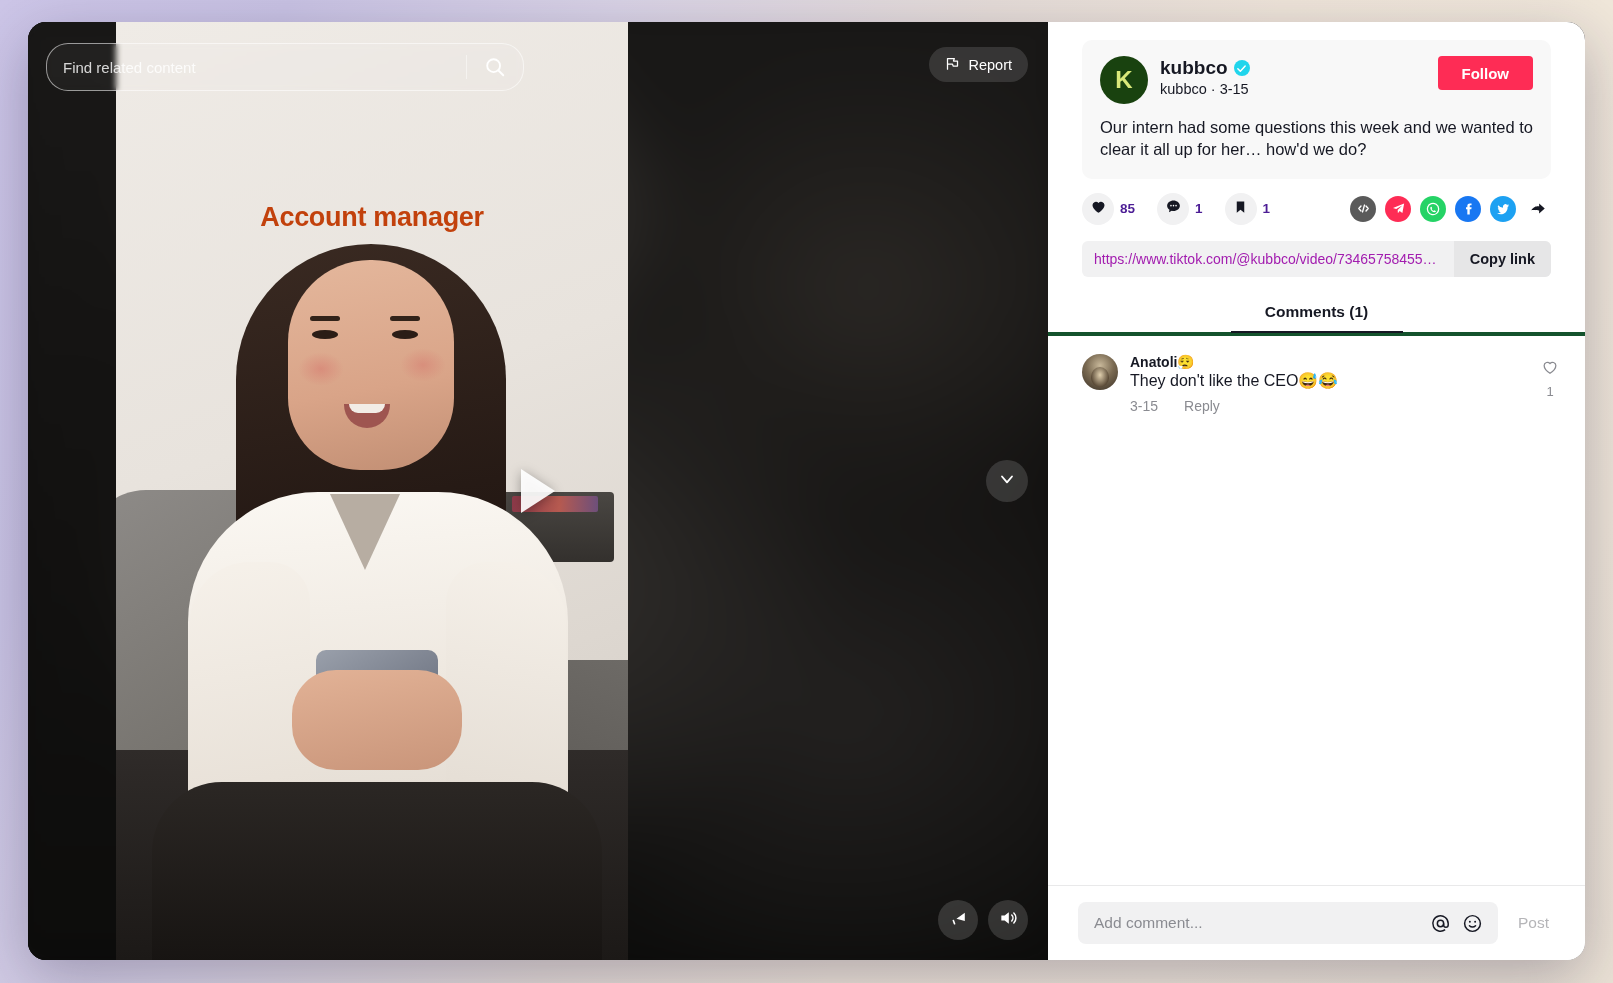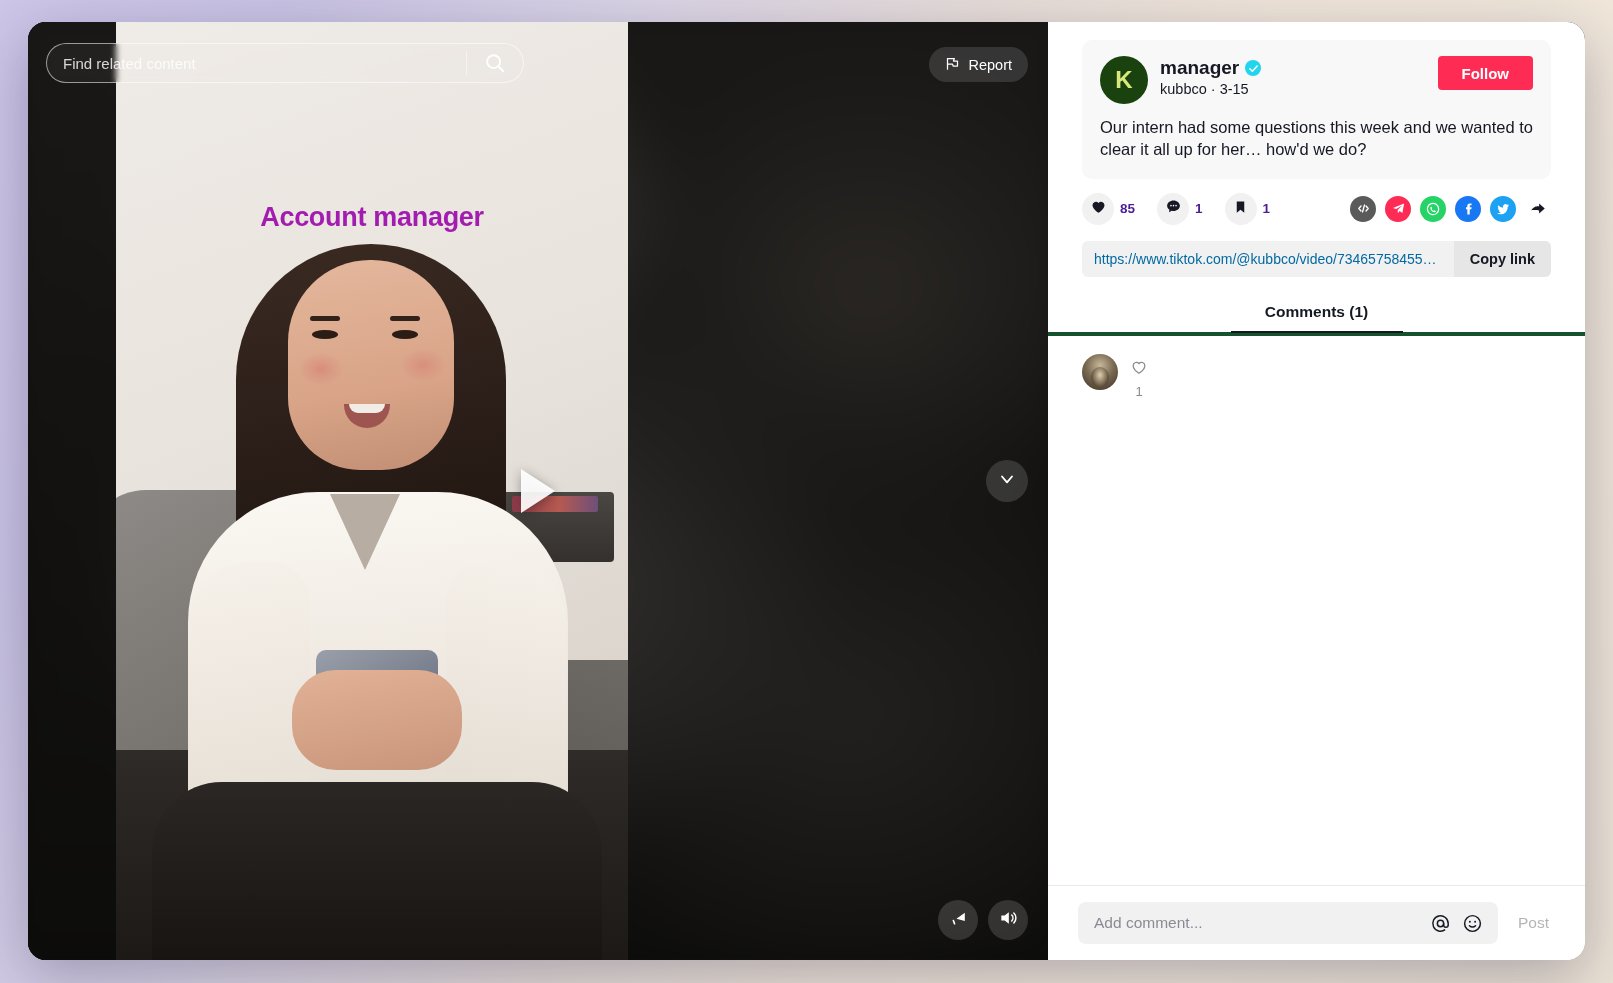--- a/index.html
+++ b/index.html
@@ -165,42 +165,42 @@
     background: linear-gradient(180deg,#2b2724 0%,#171412 100%);
     border-radius:70px 70px 0 0;
   }
 
   .vf-caption {
     position: absolute;
     left: 0; right: 0; top: 180px;
     text-align: center;
     font-size: 27px;
     font-weight: 700;
-    color: #a21caf;
+    color: #c2410c;
     letter-spacing: -.3px;
   }
 
   
   .play-btn {
     position: absolute;
     left: 50%; top: 50%;
     transform: translate(-50%,-50%);
     width: 0; height: 0;
     border-left: 34px solid rgba(255,255,255,.92);
     border-top: 22px solid transparent;
     border-bottom: 22px solid transparent;
     filter: drop-shadow(0 2px 6px rgba(0,0,0,.35));
     cursor: pointer;
   }
 
   
   .search-bar {
     position: absolute;
     left: 18px; top: 21px;
-    width: 478px; height: 40px;
+    width: 478px; height: 48px;
     border: 1px solid rgba(255,255,255,.55);
     border-radius: 22px;
     display: flex;
     align-items: center;
     background: rgba(255,255,255,.04);
     backdrop-filter: blur(3px);
   }
   .search-bar input {
     flex: 1;
     background: transparent;
@@ -339,21 +339,21 @@
     margin: 16px 34px 0 34px;
     background: #f1f1f2;
     border-radius: 6px;
     display: flex; align-items: center;
     height: 36px;
   }
   .link-text {
     flex: 1; min-width: 0;
     padding: 0 12px;
     font-size: 14px;
-    color: #0369a1;
+    color: #a21caf;
     white-space: nowrap; overflow: hidden; text-overflow: ellipsis;
   }
   .copy-btn {
     padding: 0 16px; height: 100%;
     display: flex; align-items: center;
     font-size: 14.5px; font-weight: 700; color: #161823;
     cursor: pointer;
     background: #e6e6e7;
     border-radius: 0 6px 6px 0;
   }
@@ -523,21 +523,21 @@
   </div>
 
   <div id="detail-panel">
 
     <div class="panel-head">
       <div class="author-card">
         <div class="author-row">
           <div class="avatar">K</div>
           <div class="author-meta">
             <div class="author-name-row">
-              <span class="author-name">manager</span>
+              <span class="author-name">kubbco</span>
               <span class="verified">
                 <svg width="11" height="11" viewBox="0 0 24 24" fill="none" stroke="#fff" stroke-width="3.2" stroke-linecap="round" stroke-linejoin="round">
                   <polyline points="4 12.5 9.5 18 20 6.5"></polyline>
                 </svg>
               </span>
             </div>
             <div class="author-sub">kubbco · 3-15</div>
           </div>
           <button class="follow-btn">Follow</button>
         </div>
@@ -626,20 +626,28 @@
       <div class="copy-btn">Copy link</div>
     </div>
 
     <div class="tabs">
       <div class="tab active">Comments (1)</div>
     </div>
 
     <div class="comments-list">
       <div class="comment">
         <div class="c-avatar"></div>
+        <div class="c-body">
+          <div class="c-name">Anatoli😮‍💨</div>
+          <div class="c-text">They don't like the CEO😅😂</div>
+          <div class="c-meta">
+            <span class="c-date">3-15</span>
+            <span class="c-reply">Reply</span>
+          </div>
+        </div>
         <div class="c-like">
           <span>
             <svg width="18" height="18" viewBox="0 0 24 24" fill="none" stroke="#8a8b91" stroke-width="1.7">
               <path d="M12 20.3s-7.8-4.9-7.8-10.3a4.4 4.4 0 0 1 7.8-2.6 4.4 4.4 0 0 1 7.8 2.6c0 5.4-7.8 10.3-7.8 10.3z"></path>
             </svg>
           </span>
           <span class="c-like-count">1</span>
         </div>
       </div>
     </div>

